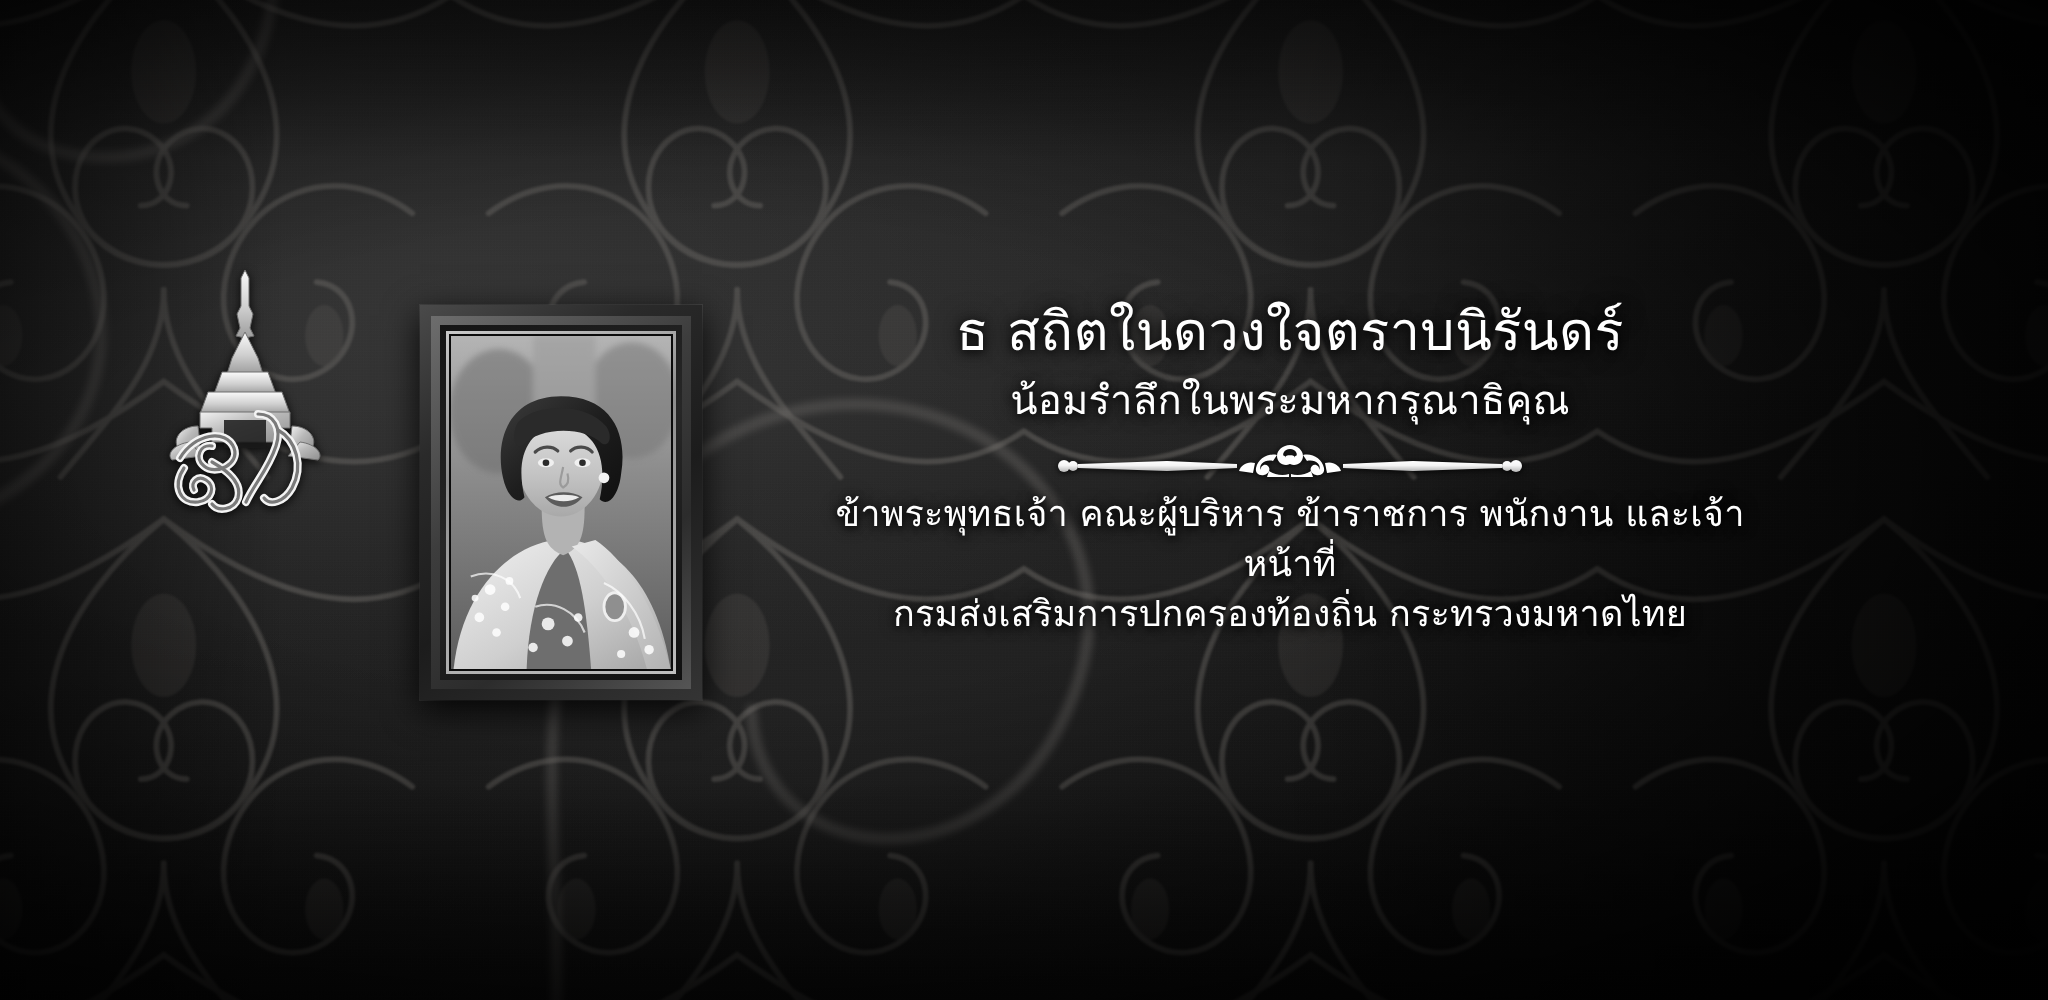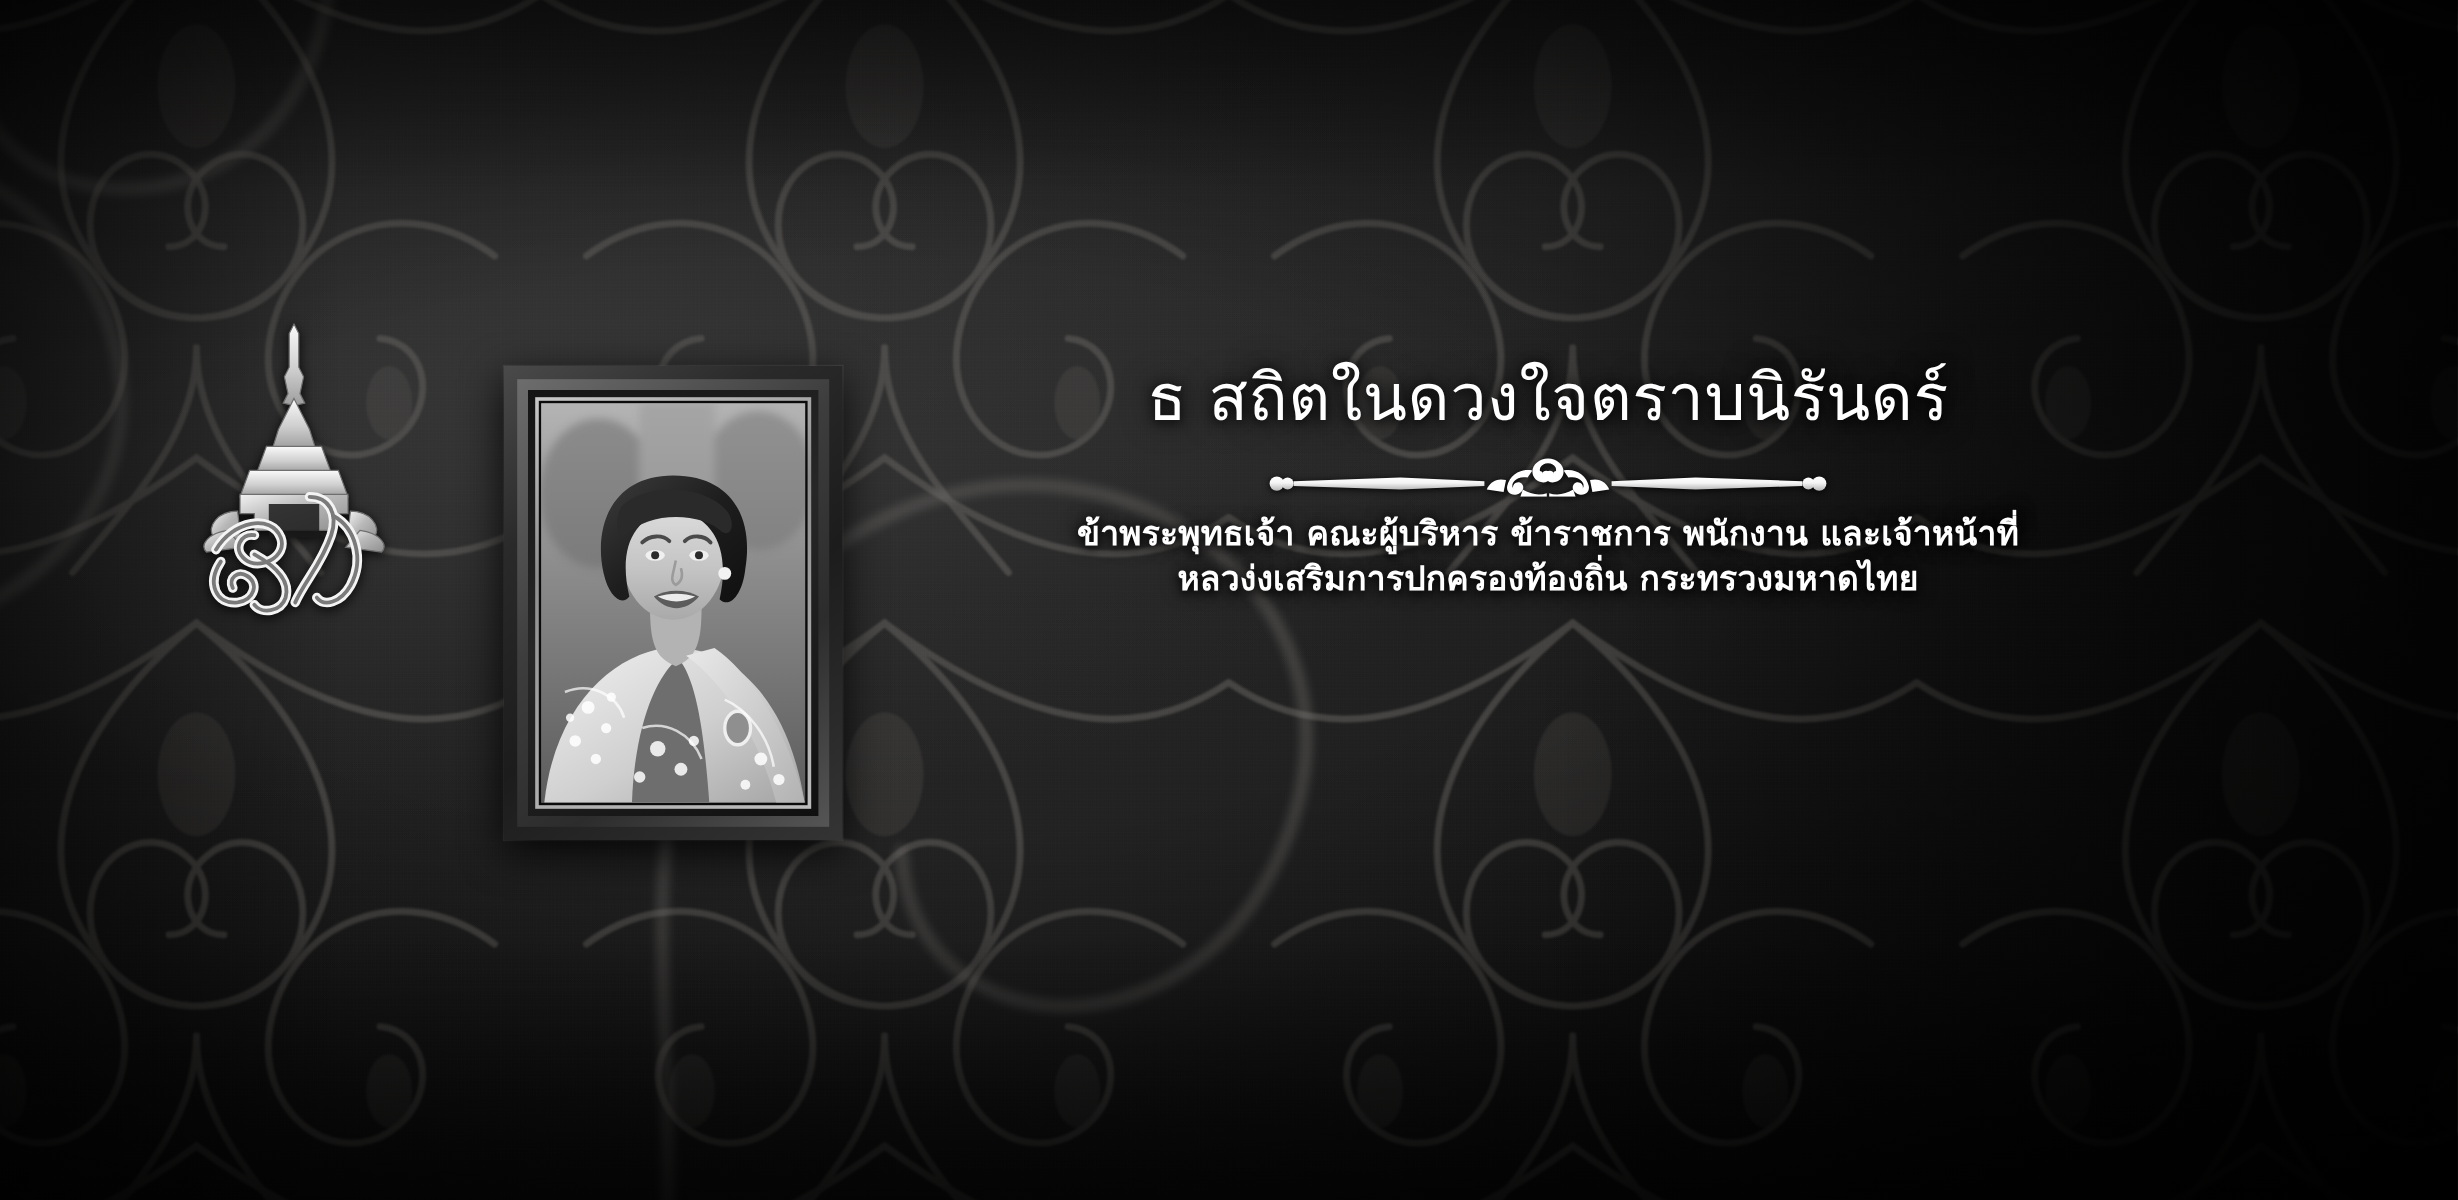--- a/index.html
+++ b/index.html
@@ -129,23 +129,23 @@
     letter-spacing:.2px;
     text-shadow:0 2px 8px rgba(0,0,0,.95), 0 0 20px rgba(0,0,0,.8);
   }
   #divider{
     margin:16px auto 12px;
     width:470px; height:34px;
   }
   #divider svg{ width:100%; height:100%; display:block;
     filter:drop-shadow(0 1px 3px rgba(0,0,0,.9)); }
   .signline{
-    font-size:28px;
+    font-size:36px;
     line-height:1.38;
-    font-weight:700;
+    font-weight:400;
     letter-spacing:.2px;
     text-shadow:0 2px 7px rgba(0,0,0,.95), 0 0 16px rgba(0,0,0,.8);
   }
 </style>
 </head>
 <body>
 
 <div id="stage">
 
   <div class="bg-base"></div>
@@ -345,20 +345,21 @@
           </div>
         </div>
       </div>
     </div>
   </div>
 
   <div id="tribute">
 
     <div class="headline">ธ สถิตในดวงใจตราบนิรันดร์</div>
 
+    <div class="subline">น้อมรำลึกในพระมหากรุณาธิคุณ</div>
 
     <div id="divider">
       <svg viewBox="0 0 470 34" aria-hidden="true">
         <defs>
           <linearGradient id="bar" x1="0" y1="0" x2="0" y2="1">
             <stop offset="0%" stop-color="#ffffff"></stop>
             <stop offset="45%" stop-color="#f4f4f4"></stop>
             <stop offset="100%" stop-color="#b8b8b8"></stop>
           </linearGradient>
         </defs>
@@ -380,16 +381,16 @@
           <path d="M270 20 C 278 18, 284 22, 286 28 L 272 30 Z"></path>
           <path d="M214 28 C 220 32, 228 33, 234 31 L 234 34 L 212 34 Z"></path>
           <path d="M256 28 C 250 32, 242 33, 236 31 L 236 34 L 258 34 Z"></path>
           <circle cx="228" cy="15" r="2.6"></circle>
           <circle cx="242" cy="15" r="2.6"></circle>
         </g>
       </svg>
     </div>
 
     <div class="signline">ข้าพระพุทธเจ้า คณะผู้บริหาร ข้าราชการ พนักงาน และเจ้าหน้าที่</div>
-    <div class="signline">หลวง่งเสริมการปกครองท้องถิ่น กระทรวงมหาดไทย</div>
+    <div class="signline">กรมส่งเสริมการปกครองท้องถิ่น กระทรวงมหาดไทย</div>
   </div>
 
 </div>
 
 </body></html>

